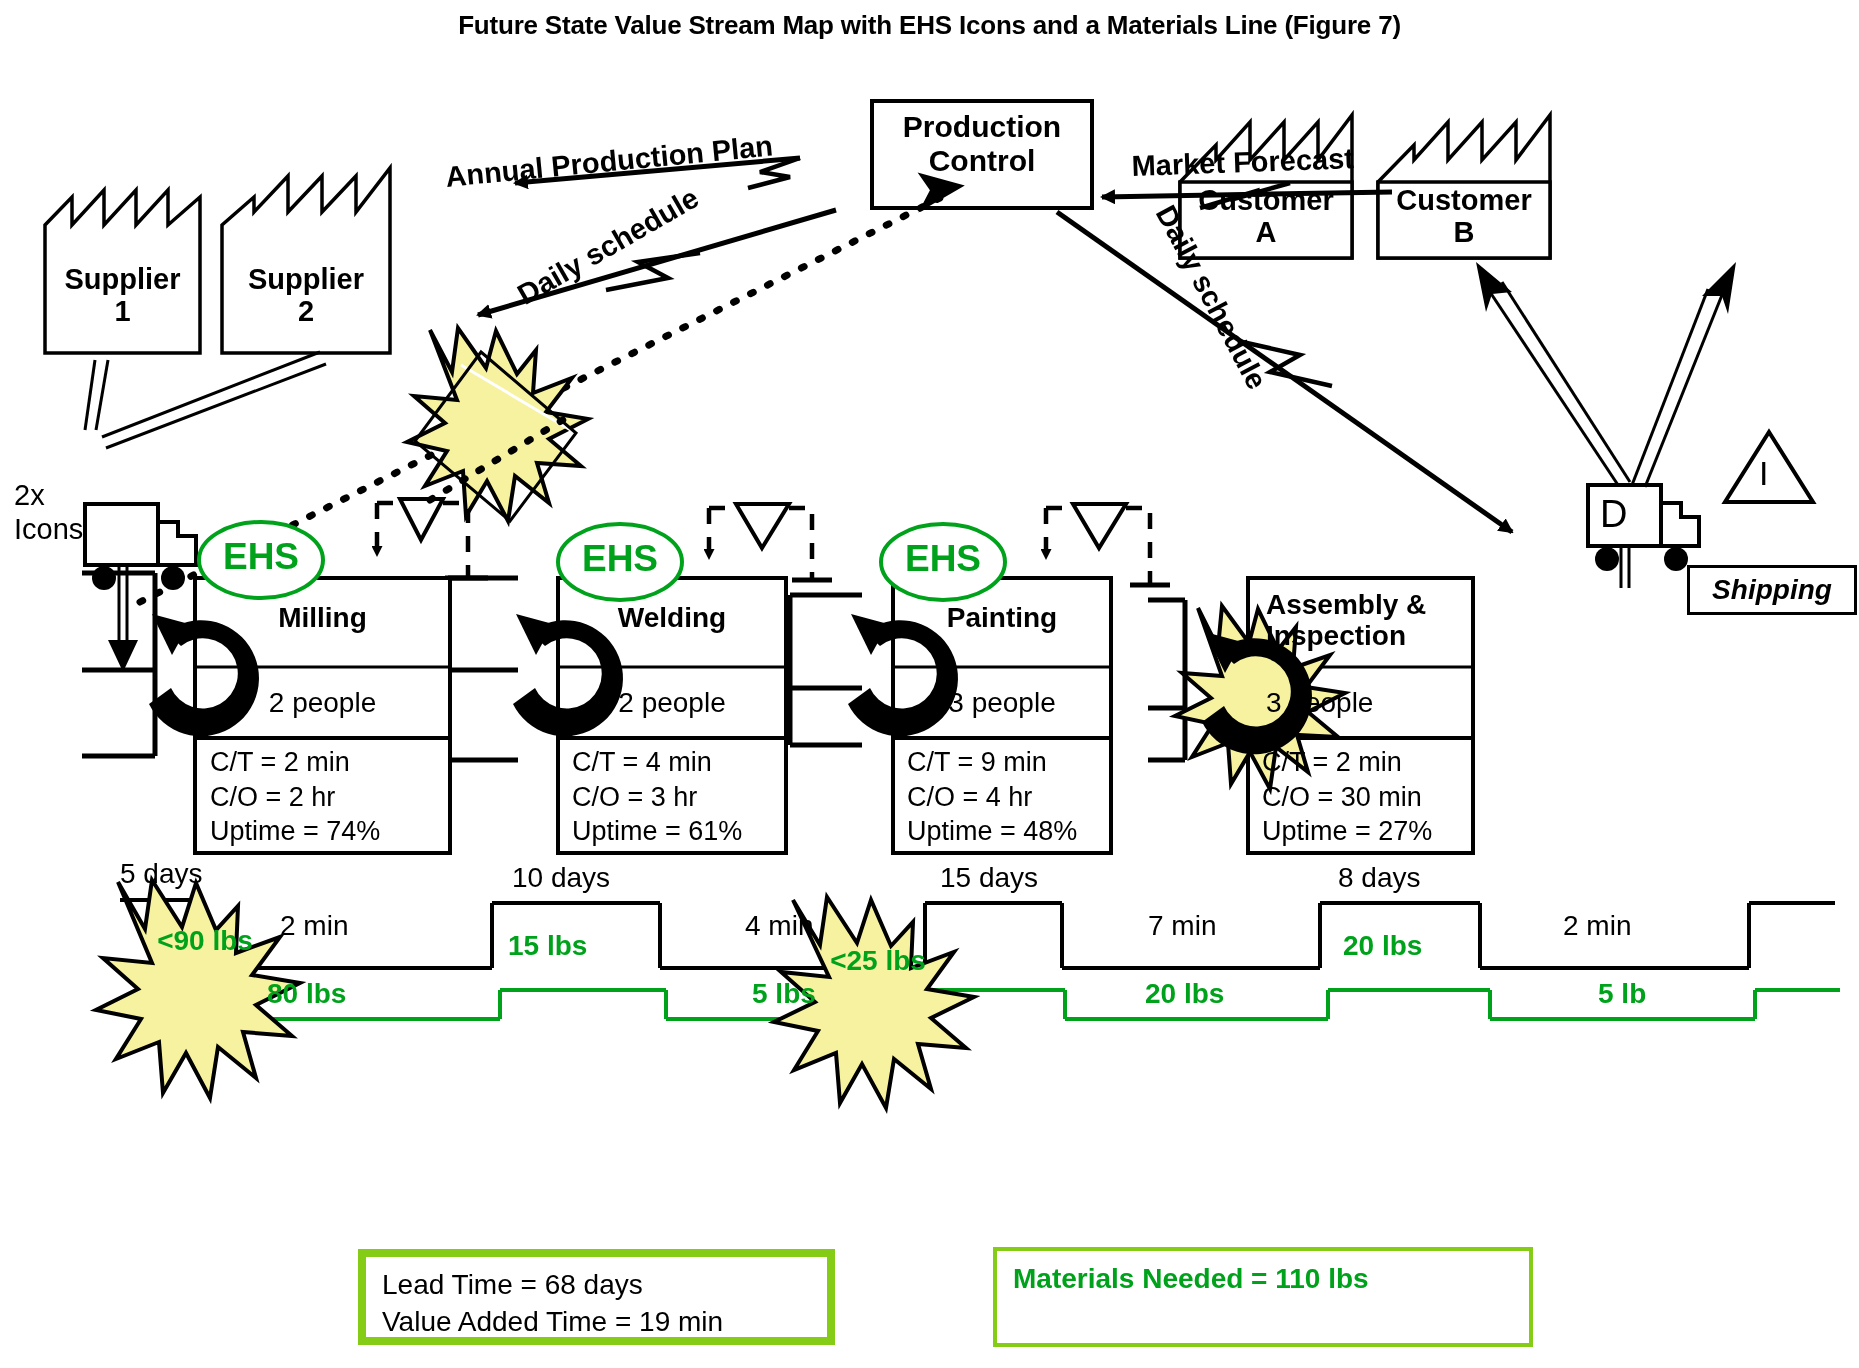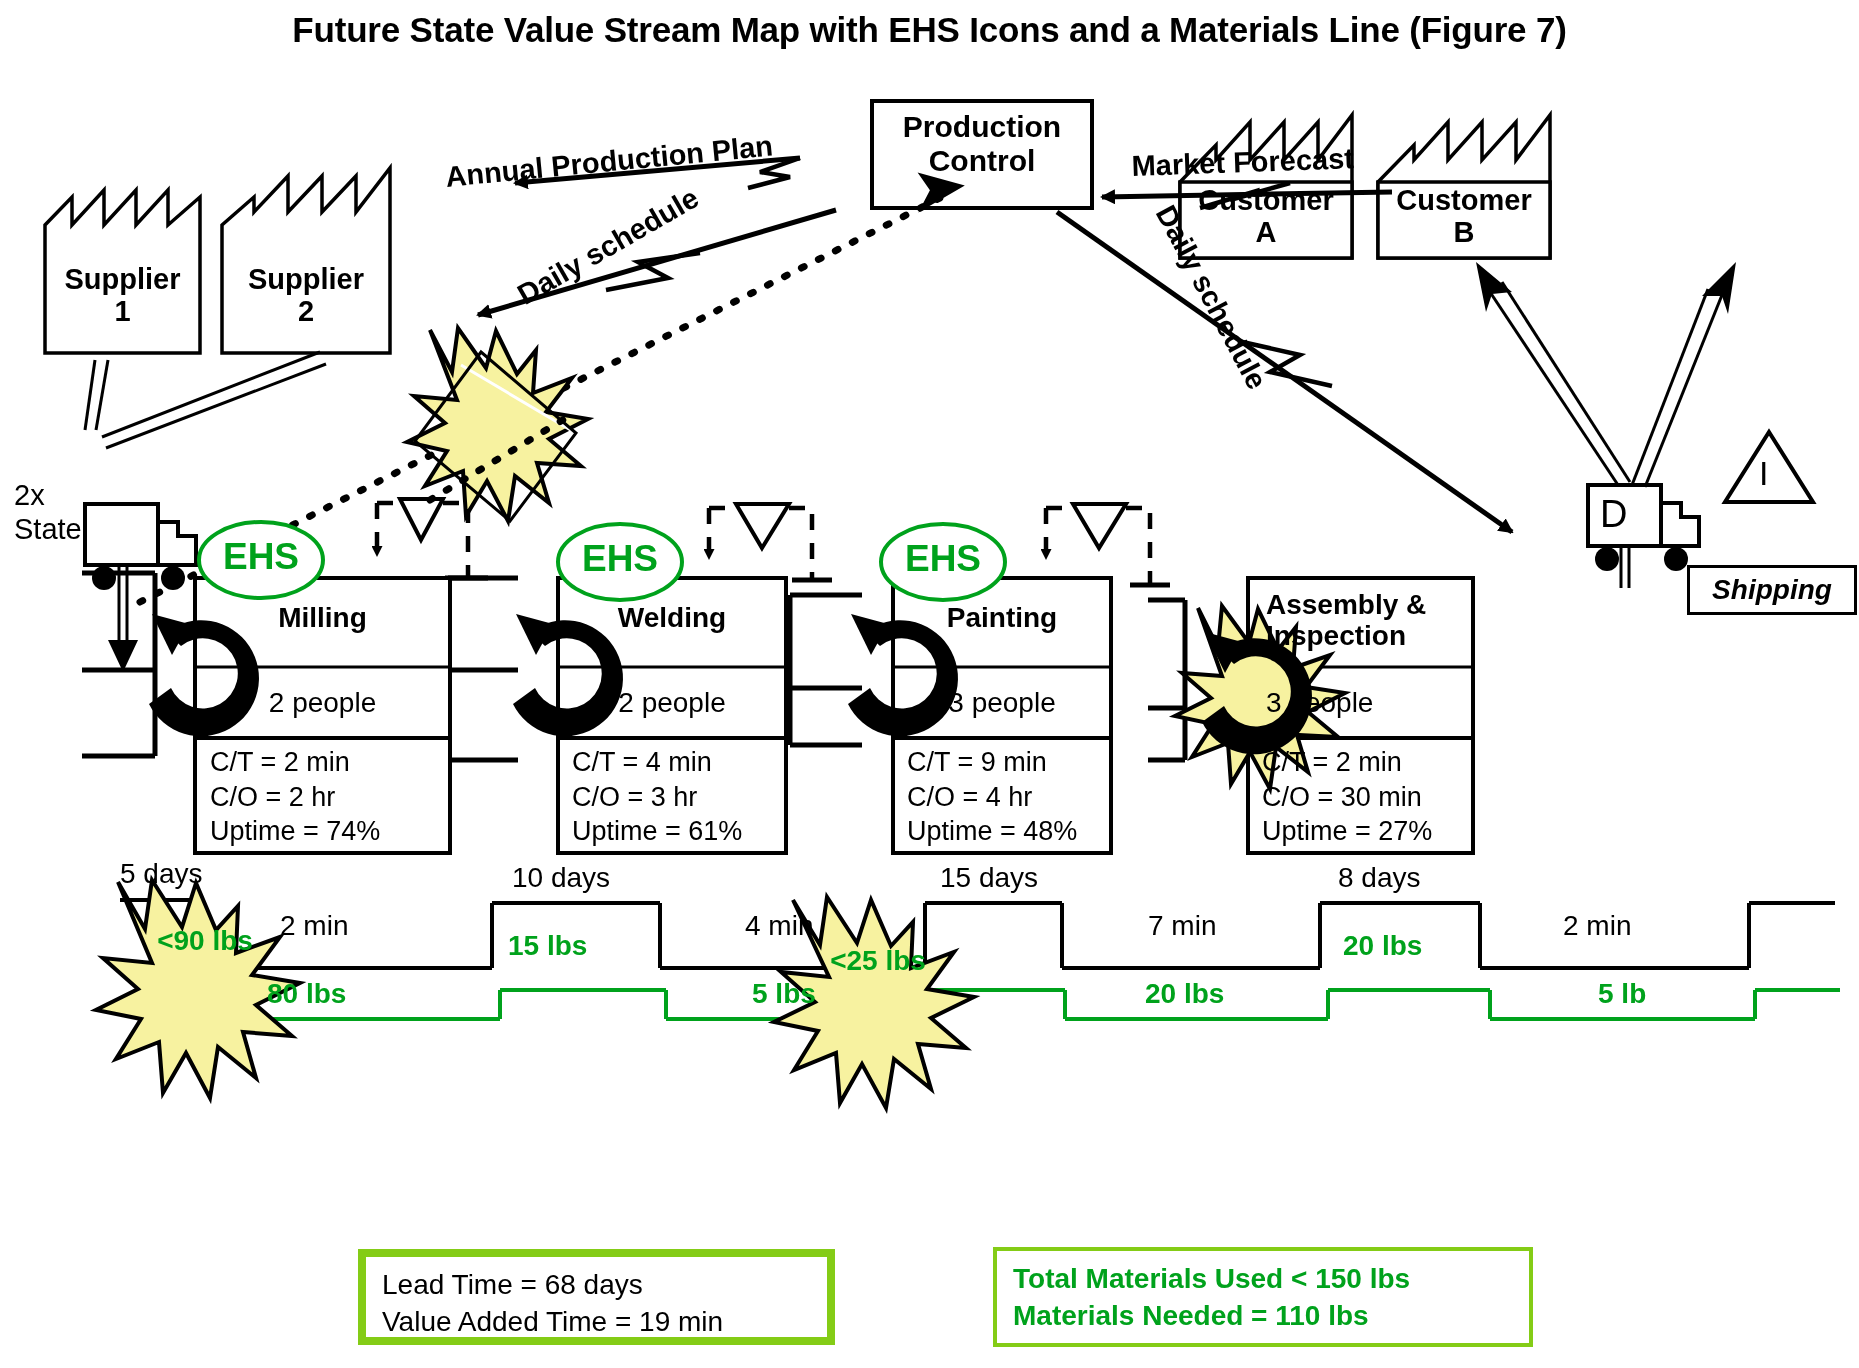--- a/index.html
+++ b/index.html
@@ -2,21 +2,21 @@
 <html><head>
 <meta charset="utf-8">
 <style>
   html,body{margin:0;padding:0;background:#ffffff;}
   body{width:1859px;height:1368px;position:relative;overflow:hidden;
        font-family:"Liberation Sans","DejaVu Sans",sans-serif;color:#000;}
   #root{position:absolute;inset:0;}
   svg#canvas{position:absolute;left:0;top:0;width:1859px;height:1368px;}
 
   .ttl{position:absolute;left:0;top:10px;width:1859px;text-align:center;
-       font-size:35px;font-weight:bold;letter-spacing:-0.2px;}
+       font-size:26px;font-weight:bold;letter-spacing:-0.2px;}
 
   .lbl{position:absolute;font-weight:bold;white-space:nowrap;}
   .plain{position:absolute;white-space:nowrap;}
 
   .fact-name{position:absolute;text-align:center;font-weight:bold;
              font-size:29px;line-height:1.12;}
   .pc-txt{position:absolute;text-align:center;font-weight:bold;font-size:30px;line-height:1.12;}
 
   .ehs{position:absolute;color:#00a21c;font-weight:bold;font-size:37px;
        text-align:center;width:100px;}
@@ -347,21 +347,21 @@
   <div class="lbl rot" style="left:444px;top:161px;font-size:29px;transform:rotate(-5.5deg);">Annual Production Plan</div>
 
   <div class="lbl rot" style="left:1131px;top:150px;font-size:29px;transform:rotate(-2deg);">Market Forecast</div>
 
   <div class="lbl rot" style="left:512px;top:283px;font-size:29px;transform:rotate(-30deg);">Daily schedule</div>
 
   <div class="lbl rot" style="left:1178px;top:200px;font-size:29px;transform:rotate(62deg);">Daily schedule</div>
 
   <div class="plain" style="left:14px;top:478px;font-size:29px;line-height:1.18;">
     <div>2x</div>
-    <div>State</div>
+    <div>Icons</div>
   </div>
 
   <div class="plain" style="left:1600px;top:493px;font-size:38px;">D</div>
 
   <div class="plain" style="left:1759px;top:454px;font-size:34px;">I</div>
 
   <div class="ship-lbl" style="left:1687px;top:565px;width:170px;">Shipping</div>
 
   <div class="ehs" style="left:211px;top:536px;">EHS</div>
   <div class="ehs" style="left:570px;top:538px;">EHS</div>
@@ -429,17 +429,16 @@
 
   <div class="bursttxt" style="left:105px;top:925px;width:200px;">&lt;90 lbs</div>
   <div class="bursttxt" style="left:778px;top:945px;width:200px;">&lt;25 lbs</div>
 
   <div class="sumbox" style="left:358px;top:1249px;width:477px;height:96px;">
     <div>Lead Time = 68 days</div>
     <div>Value Added Time = 19 min</div>
   </div>
 
   <div class="sumbox green" style="left:993px;top:1247px;width:540px;height:100px;">
-    <div>Total Materials Used &lt; 150 lbs</div>
     <div>Materials Needed = 110 lbs</div>
   </div>
 
 </div>
 
 </body></html>

